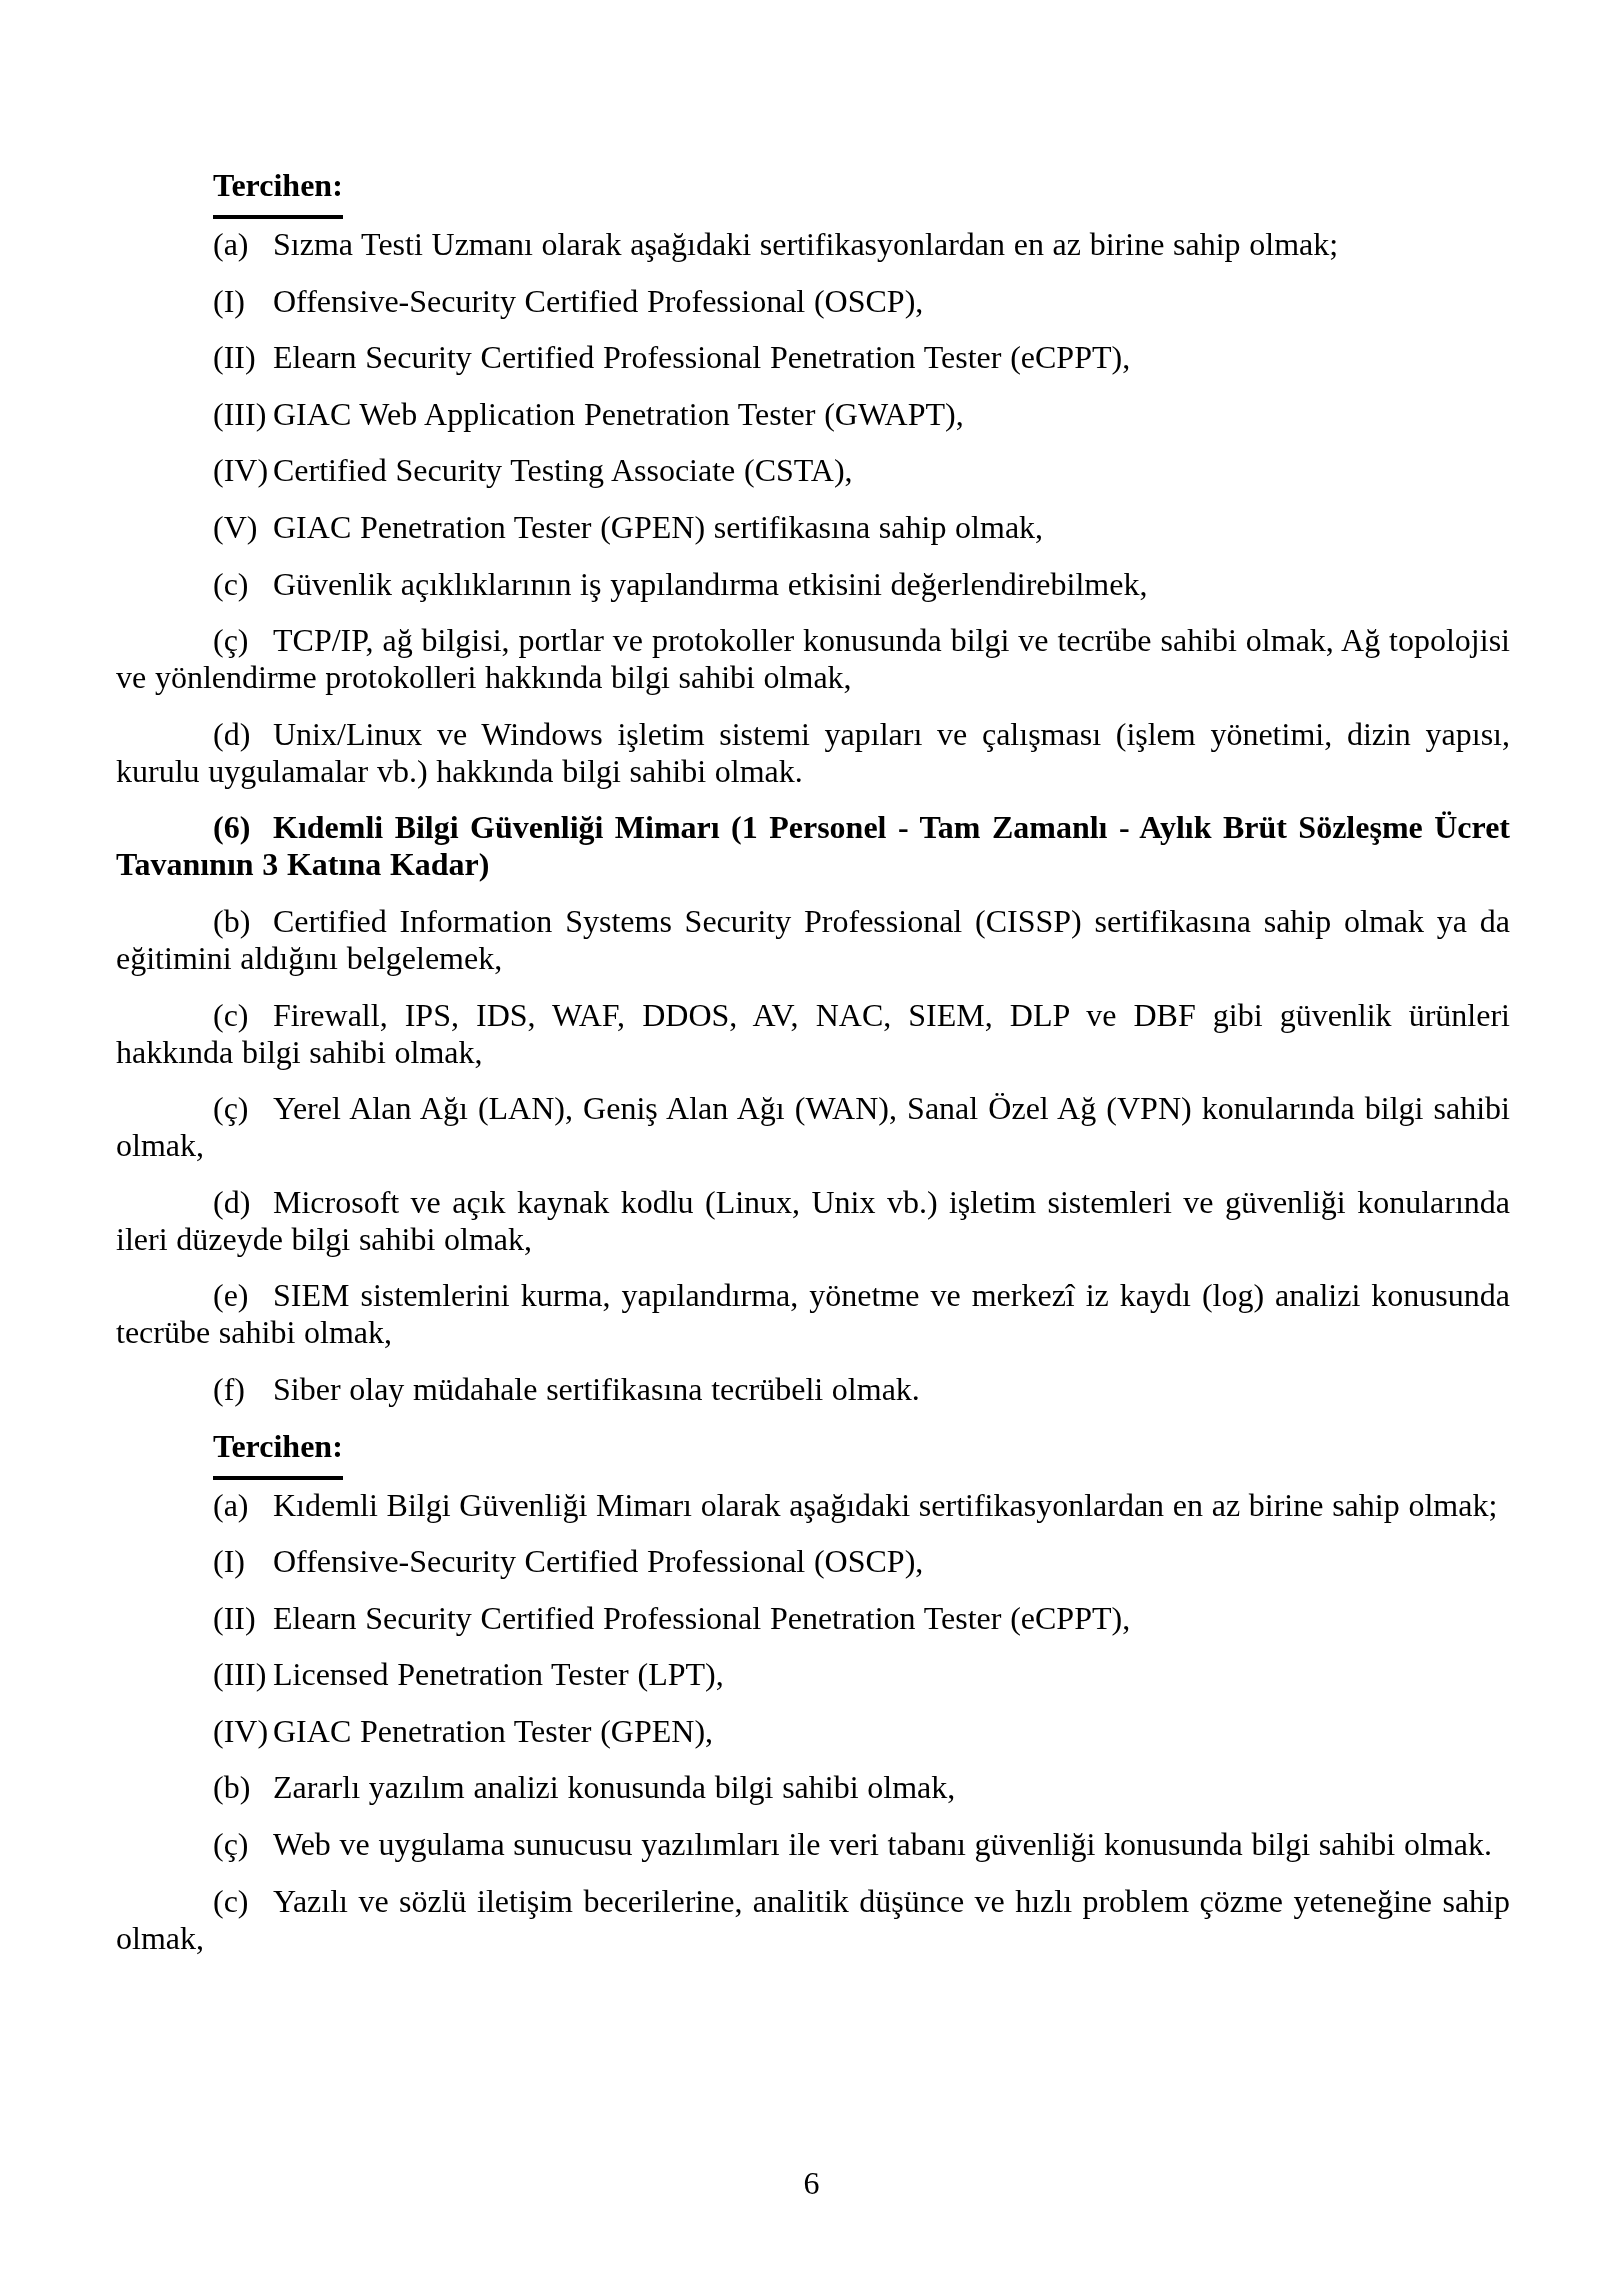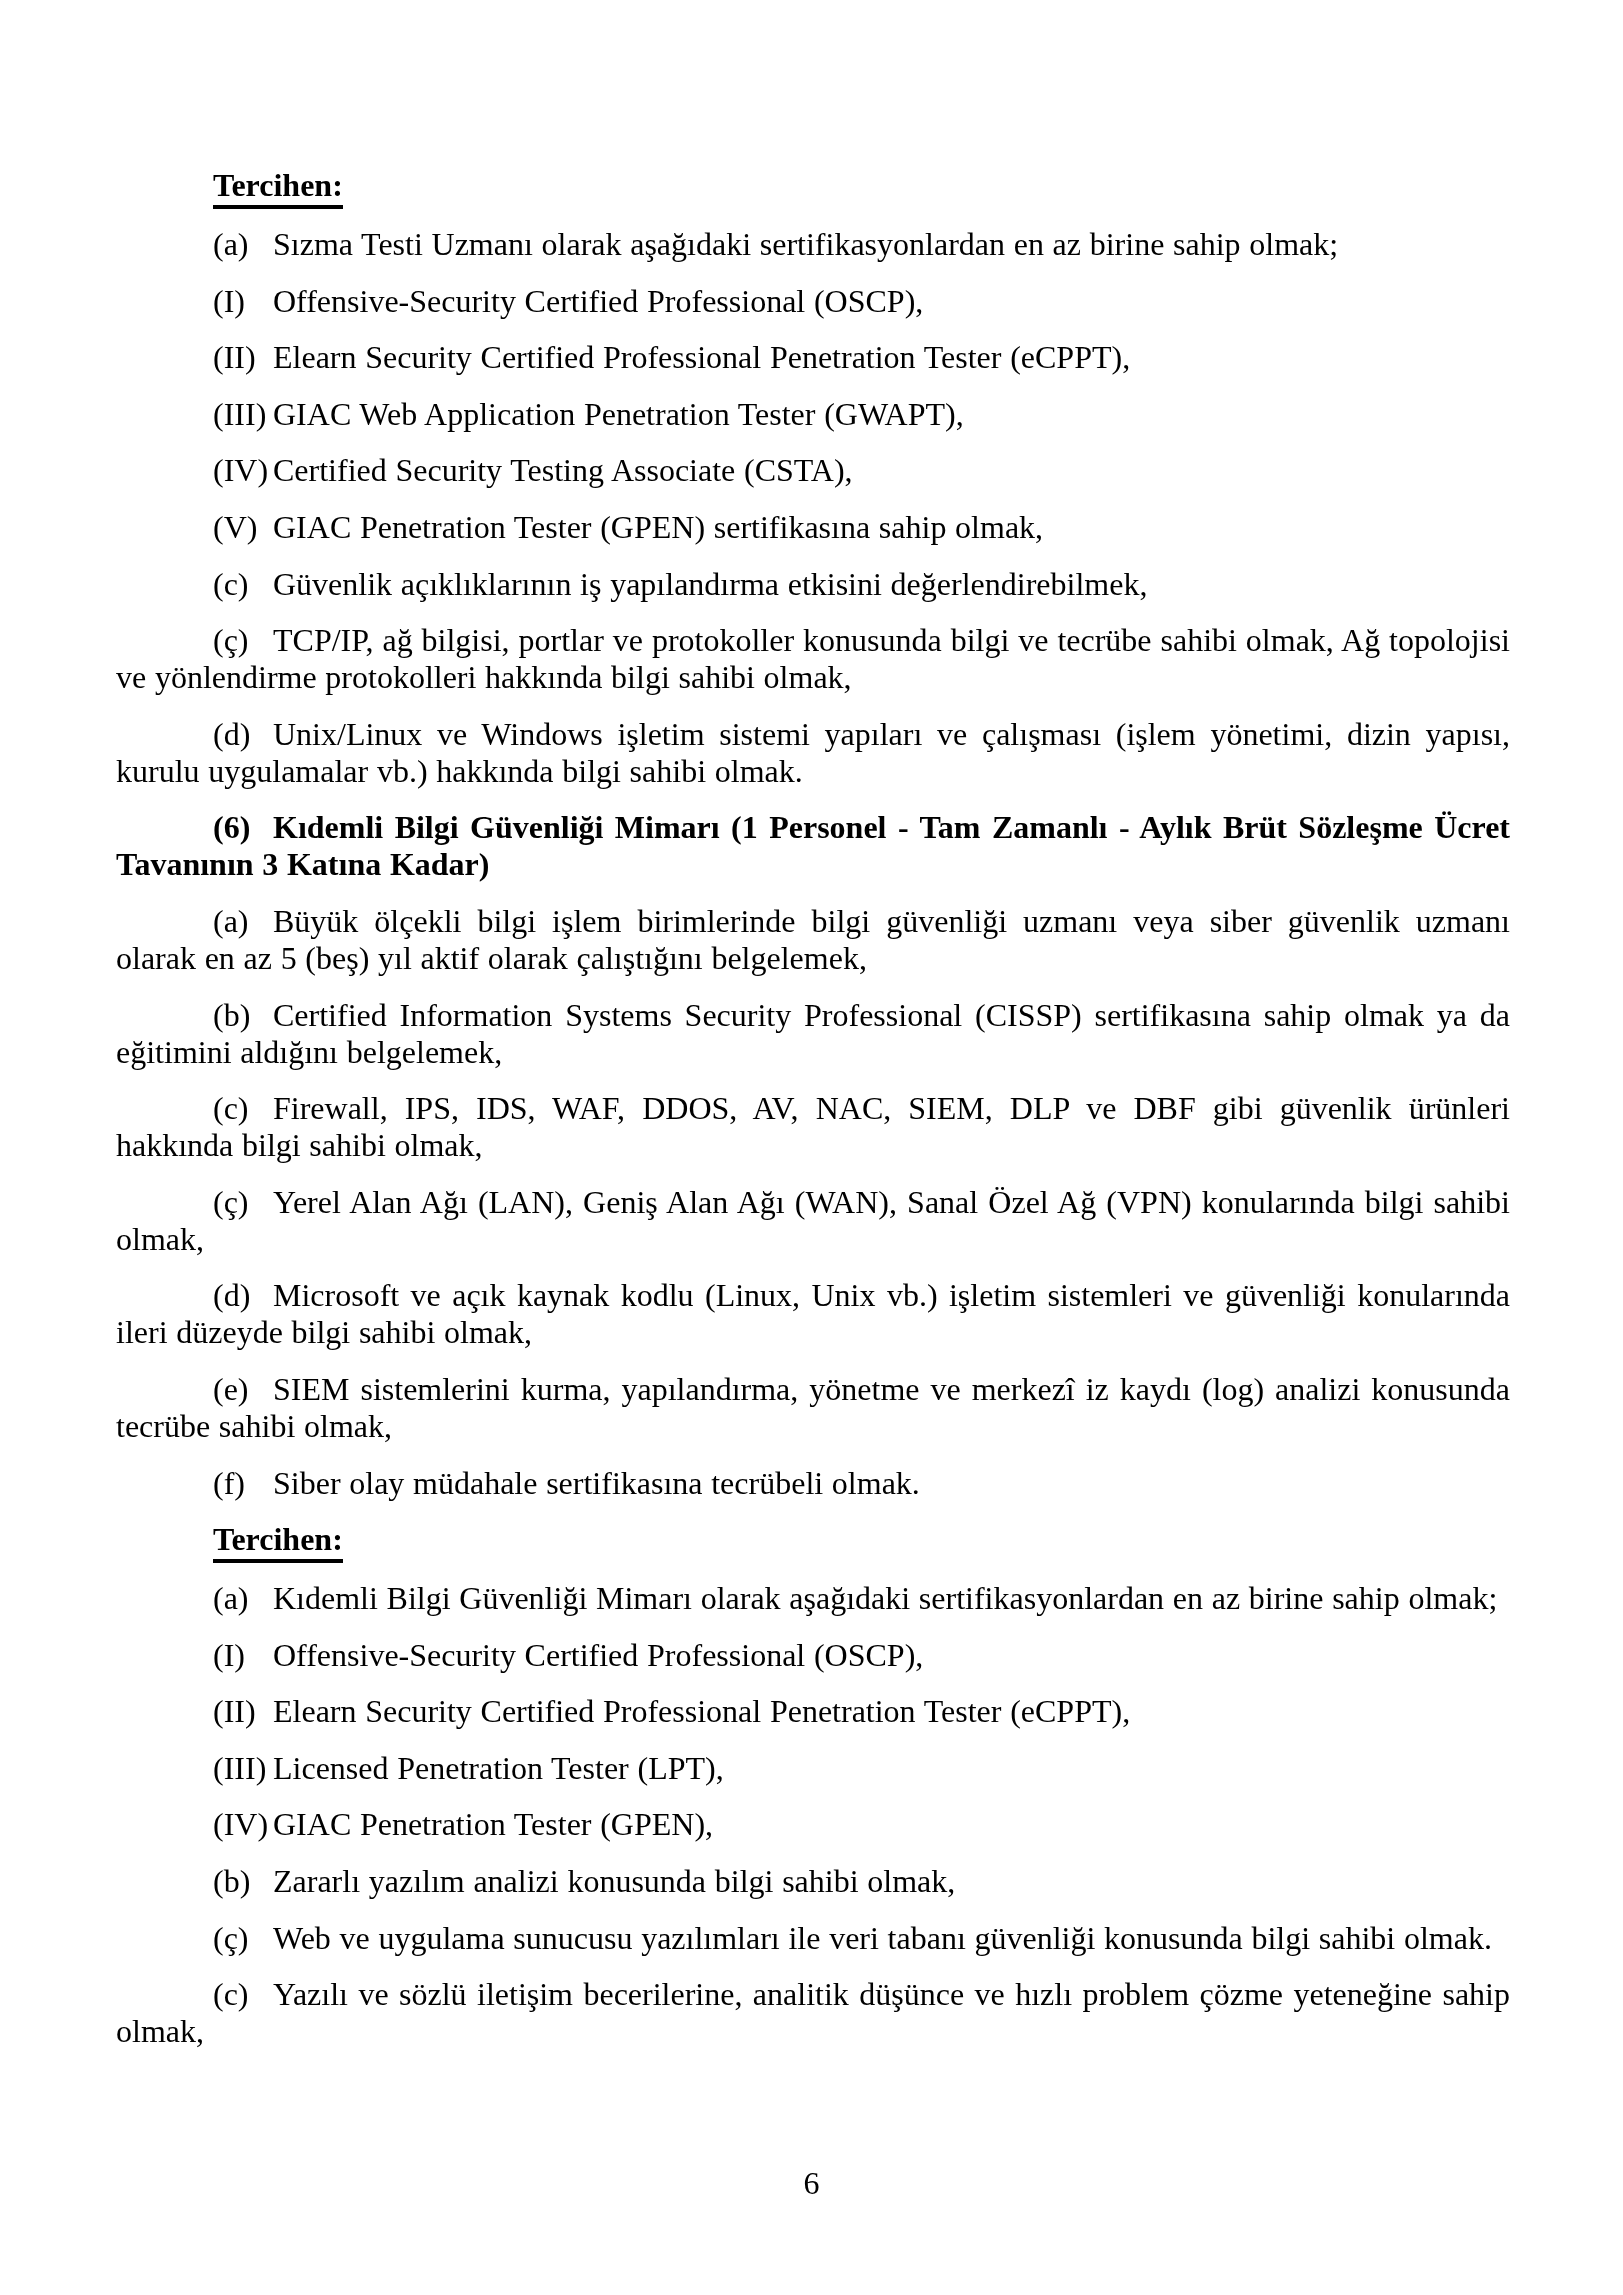--- a/index.html
+++ b/index.html
@@ -23,21 +23,21 @@
     line-height: 37px;
     margin: 0 0 19.6px 0;
     text-align: justify;
     text-indent: 97px;
     word-spacing: 0.7px;
   }
   p.heading { margin-bottom: 22px; }
   .htext {
     font-weight: bold;
     border-bottom: 4.6px solid #000;
-    padding-bottom: 2px;
+    padding-bottom: 12px;
   }
   .label {
     display: inline-block;
     min-width: 60px;
     text-indent: 0;
   }
   p.bold, p.bold .label { font-weight: bold; }
   .pageno {
     position: absolute;
     top: 2165px;
@@ -70,21 +70,20 @@
 
 
     <p class="item"><span class="label">(c)</span><span>Güvenlik açıklıklarının iş yapılandırma etkisini değerlendirebilmek,</span></p>
 
     <p class="item"><span class="label">(ç)</span><span>TCP/IP, ağ bilgisi, portlar ve protokoller konusunda bilgi ve tecrübe sahibi olmak, Ağ topolojisi ve yönlendirme protokolleri hakkında bilgi sahibi olmak,</span></p>
 
     <p class="item"><span class="label">(d)</span><span>Unix/Linux ve Windows işletim sistemi yapıları ve çalışması (işlem yönetimi, dizin yapısı, kurulu uygulamalar vb.) hakkında bilgi sahibi olmak.</span></p>
 
     <p class="item bold"><span class="label">(6)</span><span>Kıdemli Bilgi Güvenliği Mimarı (1 Personel - Tam Zamanlı - Aylık Brüt Sözleşme Ücret Tavanının 3 Katına Kadar)</span></p>
 
-    <p class="item"><span class="label">(a)</span><span>Büyük ölçekli bilgi işlem birimlerinde bilgi güvenliği uzmanı veya siber güvenlik uzmanı olarak en az 5 (beş) yıl aktif olarak çalıştığını belgelemek,</span></p>
 
     <p class="item"><span class="label">(b)</span><span>Certified Information Systems Security Professional (CISSP) sertifikasına sahip olmak ya da eğitimini aldığını belgelemek,</span></p>
 
     <p class="item"><span class="label">(c)</span><span>Firewall, IPS, IDS, WAF, DDOS, AV, NAC, SIEM, DLP ve DBF gibi güvenlik ürünleri hakkında bilgi sahibi olmak,</span></p>
 
     <p class="item"><span class="label">(ç)</span><span>Yerel Alan Ağı (LAN), Geniş Alan Ağı (WAN), Sanal Özel Ağ (VPN) konularında bilgi sahibi olmak,</span></p>
 
     <p class="item"><span class="label">(d)</span><span>Microsoft ve açık kaynak kodlu (Linux, Unix vb.) işletim sistemleri ve güvenliği konularında ileri düzeyde bilgi sahibi olmak,</span></p>
 
     <p class="item"><span class="label">(e)</span><span>SIEM sistemlerini kurma, yapılandırma, yönetme ve merkezî iz kaydı (log) analizi konusunda tecrübe sahibi olmak,</span></p>

